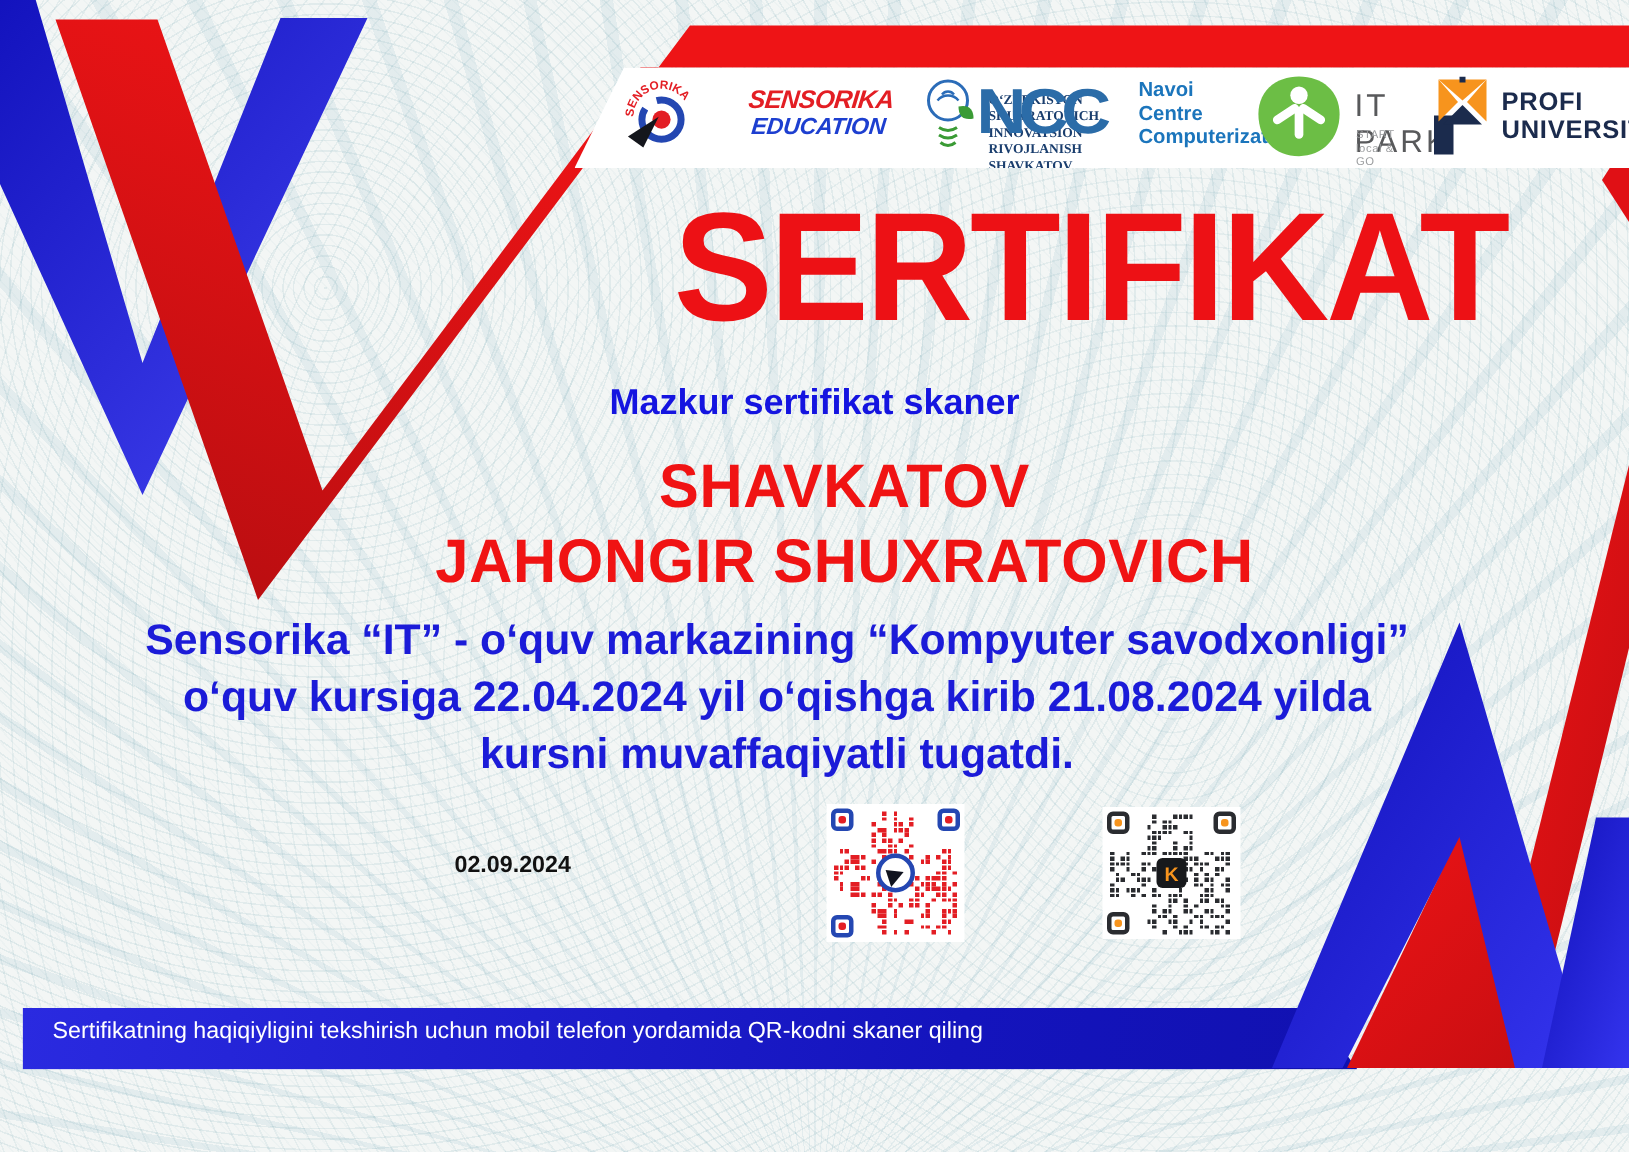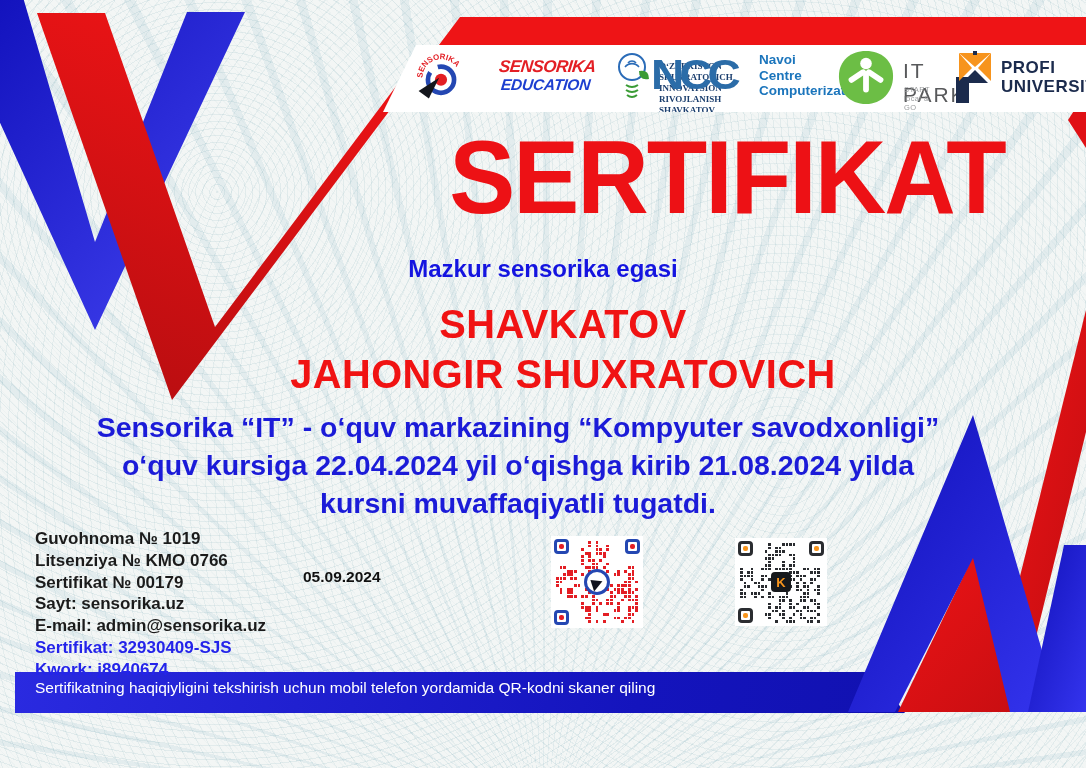--- a/index.html
+++ b/index.html
@@ -199,43 +199,34 @@
         <rect x="20" y="0" width="4" height="4" fill="#1b2b4d"></rect>
       </svg>
       <div class="pt">
         <div>PROFI</div>
         <div>UNIVERSITY</div>
       </div>
     </div>
   </div>
 
   <div class="title">SERTIFIKAT</div>
-  <div class="subtitle">Mazkur sensorika egasi</div>
+  <div class="subtitle">Mazkur sertifikat skaner</div>
   <div class="name">
     <div>SHAVKATOV</div>
     <div>JAHONGIR SHUXRATOVICH</div>
   </div>
   <div class="bodytxt">
     <div>Sensorika “IT” - o‘quv markazining “Kompyuter savodxonligi”</div>
     <div>o‘quv kursiga 22.04.2024 yil o‘qishga kirib 21.08.2024 yilda</div>
     <div>kursni muvaffaqiyatli tugatdi.</div>
   </div>
 
-  <div id="details">
-    <div>Guvohnoma № 1019</div>
-    <div>Litsenziya № KMO 0766</div>
-    <div>Sertifikat № 00179</div>
-    <div>Sayt: sensorika.uz</div>
-    <div>E-mail: admin@sensorika.uz</div>
-    <div class="blue">Sertifikat: 32930409-SJS</div>
-    <div class="blue">Kwork: j8940674</div>
-  </div>
 
   <div id="signature">
-    <div class="sdate">05.09.2024</div>
+    <div class="sdate">02.09.2024</div>
   </div>
 
   <div class="qr" id="qr1" style="--mc:#e31e24;--fc:#2447b2;--fi:#e31e24">
     <div class="qr-mods">
         <i style="left:32.4px;top:0.0px;width:2.8px;height:2.8px"></i>
         <i style="left:39.6px;top:0.0px;width:2.8px;height:2.8px"></i>
         <i style="left:32.4px;top:3.6px;width:2.8px;height:2.8px"></i>
         <i style="left:39.6px;top:3.6px;width:2.8px;height:2.8px"></i>
         <i style="left:50.4px;top:3.6px;width:2.8px;height:2.8px"></i>
         <i style="left:25.2px;top:7.2px;width:2.8px;height:2.8px"></i>

